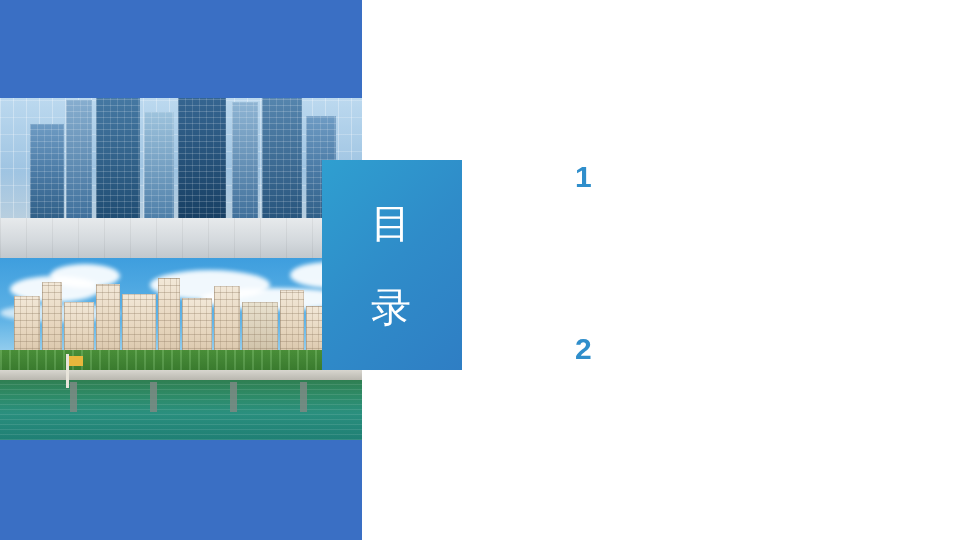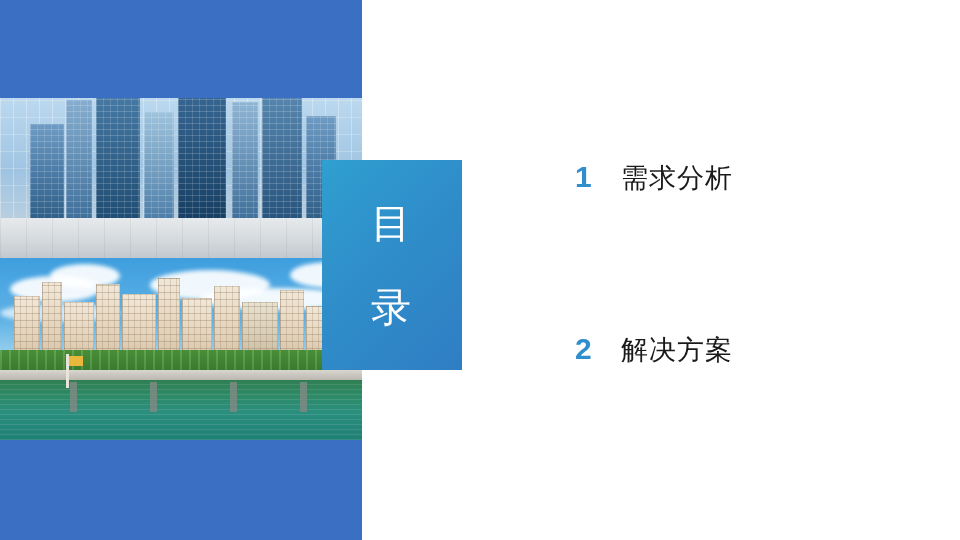--- a/index.html
+++ b/index.html
@@ -298,21 +298,19 @@
   </div>
 
   <div class="toc-box">
     <span class="toc-char first">目</span>
     <span class="toc-char">录</span>
   </div>
 
   <div class="toc-list">
     <div class="toc-item first">
       <span class="toc-num">1</span>
-      <span class="toc-text">需求分析</span>
     </div>
     <div class="toc-item second">
       <span class="toc-num">2</span>
-      <span class="toc-text">解决方案</span>
     </div>
   </div>
 
 </div>
 
 </body></html>

